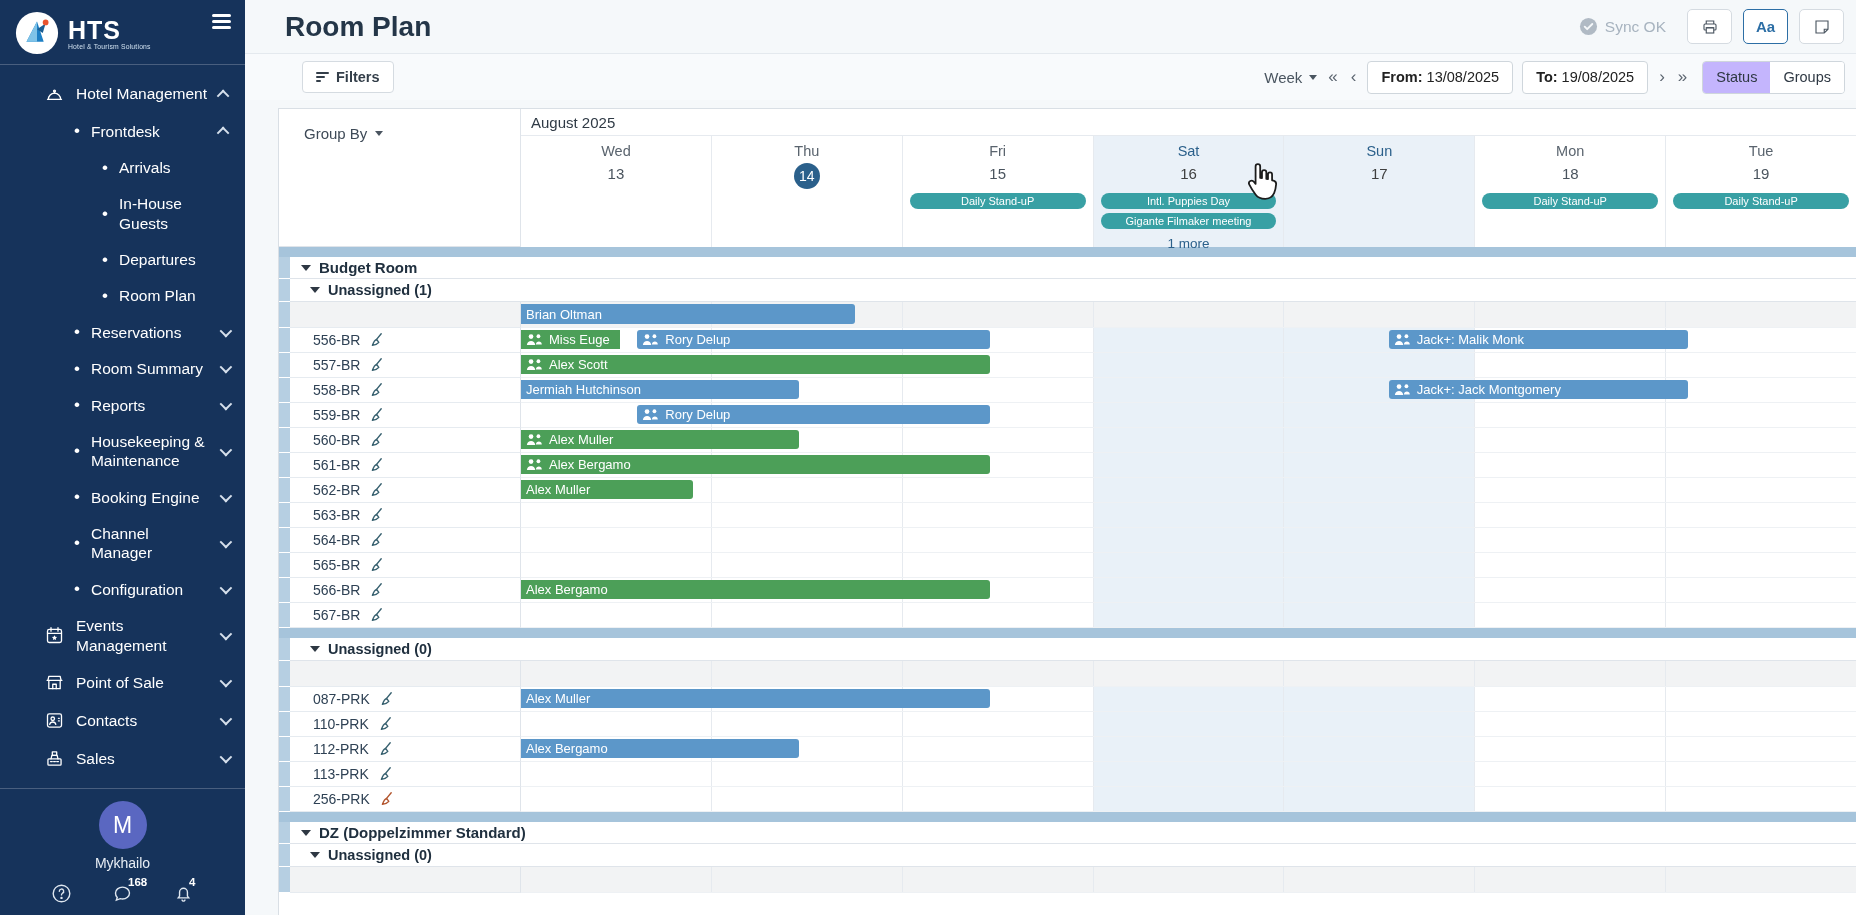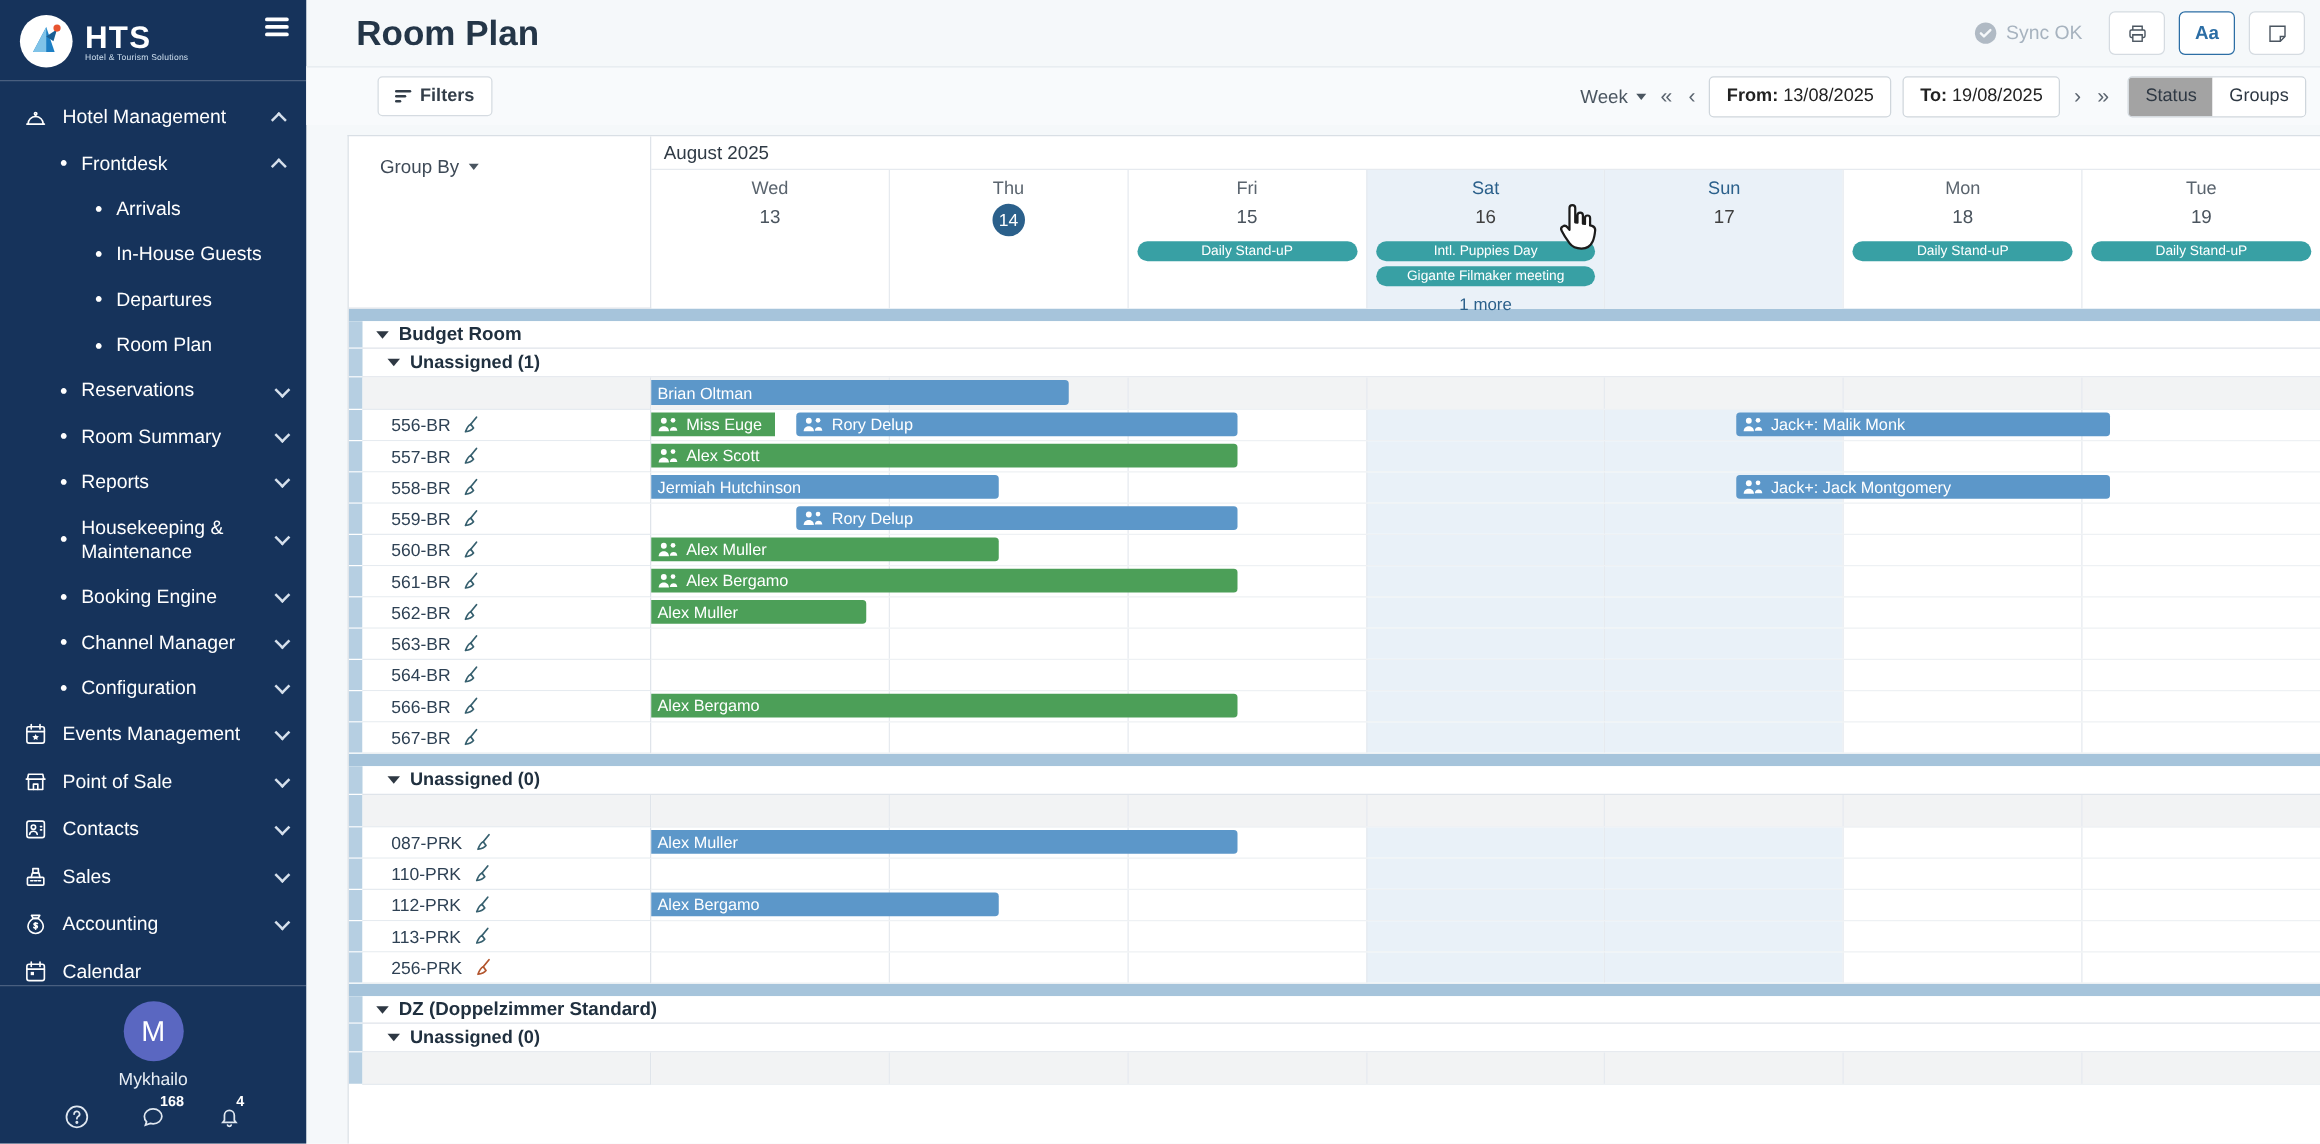--- a/index.html
+++ b/index.html
@@ -10,21 +10,21 @@
   
   .sidebar { width:245px; flex-shrink:0; background:#16335b; color:#fff; display:flex; flex-direction:column; }
   .sb-top { display:flex; align-items:flex-start; padding:10px 14px 8px 14px; border-bottom:1px solid rgba(255,255,255,.22); }
   .logo { display:flex; align-items:center; gap:8px; cursor:pointer; }
   .logo-badge { width:46px; height:46px; }
   .logo-text { display:flex; flex-direction:column; }
   .brand { font-size:25px; font-weight:bold; letter-spacing:1px; line-height:26px; }
   .tagline { font-size:6.8px; color:#cfe0ef; letter-spacing:.2px; }
   .hamburger { margin-left:auto; margin-top:4px; cursor:pointer; }
   .hamburger span { display:block; width:19px; height:2.6px; background:#fff; border-radius:2px; margin-bottom:3.6px; }
-  .sb-menu { flex:1; padding-top:10px; font-size:15.5px; overflow:hidden; }
+  .sb-menu { flex:1; padding-top:10px; font-size:15.5px; overflow:hidden;margin-left:26px; }
   .mi { display:flex; align-items:center; gap:11px; padding:8.5px 14px 8.5px 18px; cursor:pointer; line-height:1.25; }
   .mi .ic { width:21px; height:21px; flex-shrink:0; }
   .mi .ic svg { width:21px; height:21px; stroke:#fff; fill:none; stroke-width:1.5; stroke-linecap:round; stroke-linejoin:round; }
   .mi.lvl1 { padding-left:48px; }
   .mi.lvl2 { padding-left:76px; }
   .bullet { font-size:17px; line-height:8px; flex-shrink:0; }
   .lbl { flex:1; }
   .chv { width:9px; height:9px; border-right:2px solid #d6e0ec; border-bottom:2px solid #d6e0ec; flex-shrink:0; margin-right:2px; }
   .chv.down { transform:rotate(45deg) translateY(-2px); }
   .chv.up { transform:rotate(-135deg) translateY(-2px); }
@@ -52,21 +52,21 @@
   .f-ic { display:inline-flex; flex-direction:column; gap:2.5px; }
   .f-ic i { display:block; height:1.8px; background:#333e49; border-radius:1px; }
   .tb-right { margin-left:auto; display:flex; align-items:center; gap:9px; color:#3f4a55; }
   .weeksel { display:flex; align-items:center; gap:7px; font-size:15px; cursor:pointer; color:#4a5560; }
   .caret-dn { width:0; height:0; border-left:4.5px solid transparent; border-right:4.5px solid transparent; border-top:5.5px solid #4a5560; }
   .navarrow { font-size:17px; color:#5c6570; cursor:pointer; padding:0 2px; }
   .dateinput { border:1px solid #cfd6dc; background:#fff; border-radius:4px; padding:7.5px 13px; font-size:14.5px; color:#222; cursor:pointer; white-space:nowrap; }
   .dateinput b { margin-right:4px; }
   .seg { display:flex; border:1px solid #cfd6dc; border-radius:4px; overflow:hidden; margin-left:4px; }
   .seg .s { padding:7.5px 13px; background:#fff; font-size:14.5px; color:#2e3843; cursor:pointer; }
-  .seg .s.on { background:#a3a3a3; }
+  .seg .s.on { background:#c4b5fd; }
 
   
   .grid { margin:8px 0 0 33px; background:#fff; border-left:1px solid #d9dfe5; border-top:1px solid #d9dfe5; flex:1; overflow:hidden; position:relative; }
   .grid-head { display:flex; }
   .gb-cell { width:242px; flex-shrink:0; border-right:1px solid #dfe4ea; border-bottom:1px solid #dfe4ea; padding:16px 0 0 25px; font-size:15px; color:#3e4a57; }
   .gb-inner { display:flex; align-items:center; gap:8px; cursor:pointer; }
   .head-right { flex:1; min-width:0; }
   .month-row { height:27px; border-bottom:1px solid #e6eaef; font-size:15px; color:#2f3a45; padding:5px 0 0 10px; }
   .day-row { display:flex; height:111px; }
   .dayhead { flex:1; border-left:1px solid #e6eaef; text-align:center; padding-top:7px; font-size:14.5px; color:#5a646e; cursor:pointer; min-width:0; }
@@ -667,20 +667,39 @@
               <div class="cell"></div>
               <div class="cell wk"></div>
               <div class="cell wk"></div>
               <div class="cell"></div>
               <div class="cell"></div>
             </div>
           </div>
           <div class="row">
             <div class="gutter"></div>
             <div class="rlabel">
+              <span>565-BR</span>
+              <span class="broom teal"><svg viewBox="0 0 16 16">
+                  <path d="M12.2 1.8L7.6 7.4"></path>
+                  <path d="M7.6 7.4c-1.6.6-3 2.6-4.2 6 2.6-.3 5-1.2 6.4-3z"></path>
+                </svg></span>
+            </div>
+            <div class="days">
+              <div class="cell"></div>
+              <div class="cell"></div>
+              <div class="cell"></div>
+              <div class="cell wk"></div>
+              <div class="cell wk"></div>
+              <div class="cell"></div>
+              <div class="cell"></div>
+            </div>
+          </div>
+          <div class="row">
+            <div class="gutter"></div>
+            <div class="rlabel">
               <span>566-BR</span>
               <span class="broom teal"><svg viewBox="0 0 16 16">
                   <path d="M12.2 1.8L7.6 7.4"></path>
                   <path d="M7.6 7.4c-1.6.6-3 2.6-4.2 6 2.6-.3 5-1.2 6.4-3z"></path>
                 </svg></span>
             </div>
             <div class="days">
               <div class="cell"></div>
               <div class="cell"></div>
               <div class="cell"></div>

